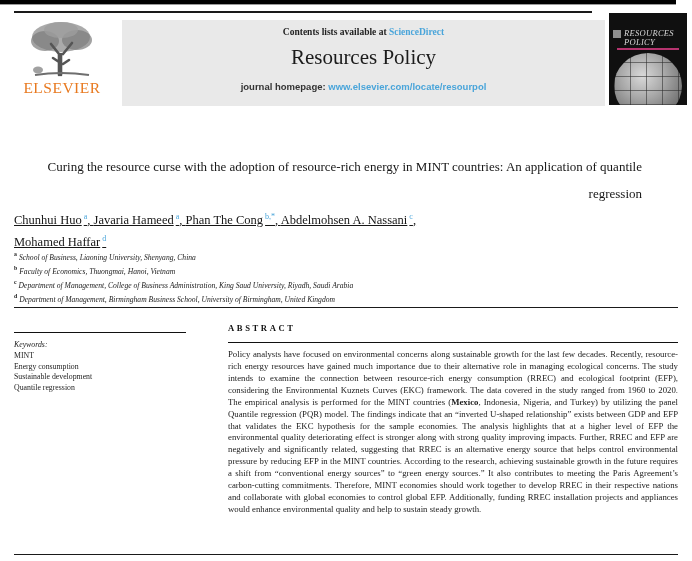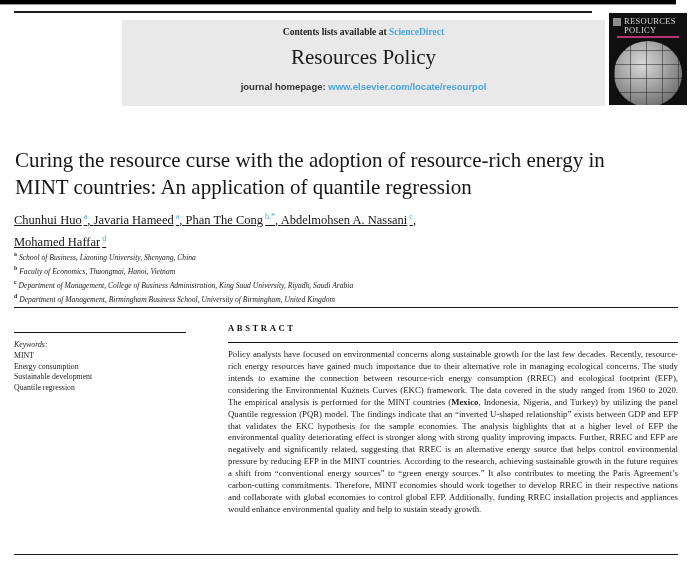--- a/index.html
+++ b/index.html
@@ -18,33 +18,33 @@
   .logo-block svg{display:block;margin:0 auto;}
   .elsevier-text{font-size:15.5px;letter-spacing:.5px;margin-top:1px;font-family:"Liberation Serif",serif;}
 
   .journal-box{position:absolute;left:122px;top:20px;width:483px;height:86px;background:#e9e9e9;text-align:center;}
   .contents-line{margin-top:7px;font-size:9.5px;font-weight:bold;color:#222;}
   .journal-title{margin-top:8px;font-size:21px;color:#1b1b1b;}
   .homepage-line{margin-top:11px;font-size:9.5px;font-weight:bold;font-family:"Liberation Sans","DejaVu Sans",sans-serif;color:#333;}
   .link{text-decoration:none;cursor:pointer;}
 
   .cover{position:absolute;left:609px;top:13px;width:78px;height:92px;background:#101010;overflow:hidden;}
-  .cover-head{display:flex;align-items:flex-start;padding:4px 3px 0 3px;}
+  .cover-head{display:flex;align-items:flex-start;padding:16px 3px 0 3px;font-style:italic;}
   .cover-mark{width:8px;height:8px;background:#8f8f8f;margin:1px 3px 0 1px;flex:none;}
   .cover-title{color:#d6d6d6;font-size:8.5px;line-height:8.5px;letter-spacing:.3px;font-family:"Liberation Serif",serif;}
   .cover-subtitle-bar{margin:2px auto 0 auto;width:62px;height:2px;}
   .cover-globe{margin:3px auto 0 auto;width:68px;height:66px;border-radius:50%;
     background:
       repeating-linear-gradient(0deg,rgba(40,40,40,.55) 0 1px,transparent 1px 14px),
       repeating-linear-gradient(90deg,rgba(40,40,40,.55) 0 1px,transparent 1px 16px),
       radial-gradient(circle at 42% 35%,#d9d9d9 0%,#a8a8a8 38%,#7c7c7c 68%,#4e4e4e 100%);}
 
   
-  .title{position:absolute;left:14px;top:146px;width:620px;margin:1px;font-weight:normal;
-         font-size:21px;line-height:26.5px;color:#161616;}
+  .title{position:absolute;left:14px;top:146px;width:620px;margin:8px;font-weight:normal;
+         font-size:13px;line-height:26.5px;color:#161616;text-align:right;}
   .authors{position:absolute;left:14px;top:208px;width:560px;font-size:12.5px;line-height:17.5px;color:#161616;text-decoration:underline;}
   .authors sup{font-size:8px;margin-left:2px;}
   .affiliations{position:absolute;left:14px;top:249px;width:620px;font-style:italic;
                 font-size:7.6px;line-height:10.4px;color:#222;}
   .affiliations sup{font-style:normal;font-weight:bold;font-size:5.8px;margin-right:2px;}
 
   
   .left-col{position:absolute;left:14px;top:323px;width:172px;}
   .right-col{position:absolute;left:228px;top:323px;width:450px;}
   .section-heading{font-size:8.6px;font-weight:bold;letter-spacing:2.6px;color:#111;}
@@ -56,20 +56,32 @@
   .abstract-text{margin-top:6px;font-size:8.75px;line-height:11.9px;text-align:justify;color:#1b1b1b;}
   .bold{font-weight:bold;}
 </style>
 </head>
 <body>
 
 <div class="page">
 
   <div class="rule top-rule"></div>
 
+  <div class="logo-block">
+    <svg width="78" height="60" viewBox="0 0 78 60">
+      <ellipse cx="38" cy="19" rx="29" ry="15" fill="#8d8d8d" opacity="0.75"></ellipse>
+      <ellipse cx="22" cy="23" rx="14" ry="10" fill="#7a7a7a" opacity="0.7"></ellipse>
+      <ellipse cx="54" cy="22" rx="15" ry="10" fill="#7a7a7a" opacity="0.7"></ellipse>
+      <ellipse cx="38" cy="12" rx="17" ry="8" fill="#9d9d9d" opacity="0.8"></ellipse>
+      <path d="M36 57 L36 36 L28 26 M38 36 L38 57 M40 36 L49 25 M36 44 L30 40 M40 46 L46 42" stroke="#555" stroke-width="2.6" fill="none" stroke-linecap="round"></path>
+      <path d="M12 57 Q38 53 66 57" stroke="#6e6e6e" stroke-width="2" fill="none"></path>
+      <ellipse cx="15" cy="52" rx="5" ry="3.4" fill="#8a8a8a" opacity="0.8"></ellipse>
+    </svg>
+    <div class="elsevier-text" style="color: rgb(232, 121, 31);">ELSEVIER</div>
+  </div>
 
   <div class="journal-box" style="background: rgb(233, 233, 233);">
     <div class="contents-line">
       <span>Contents lists available at </span><span class="link sciencedirect" style="color: rgb(74, 165, 218);">ScienceDirect</span>
     </div>
     <div class="journal-title">Resources Policy</div>
     <div class="homepage-line">
       <span>journal homepage: </span><span class="link homepage" style="color: rgb(74, 165, 218);">www.elsevier.com/locate/resourpol</span>
     </div>
   </div>

